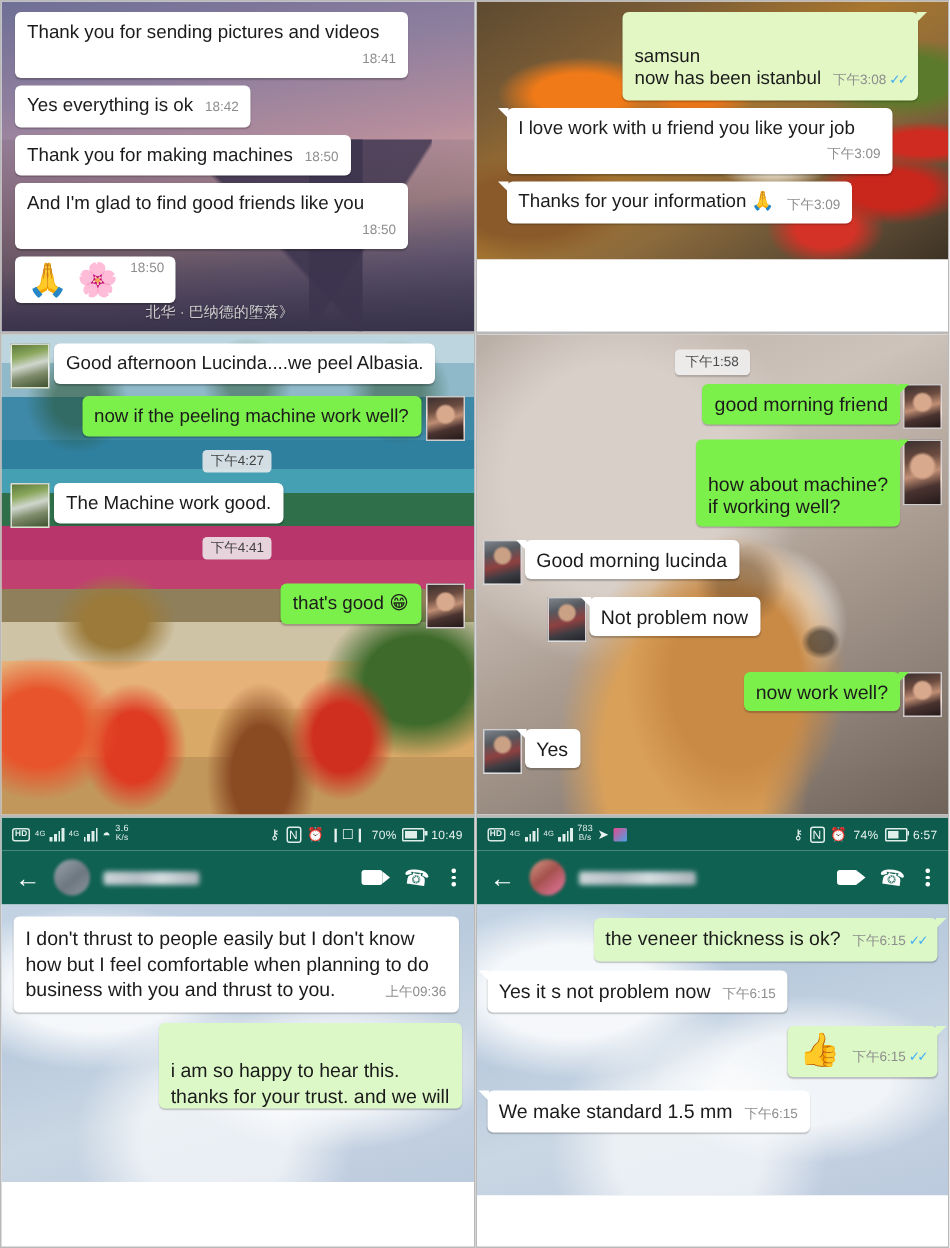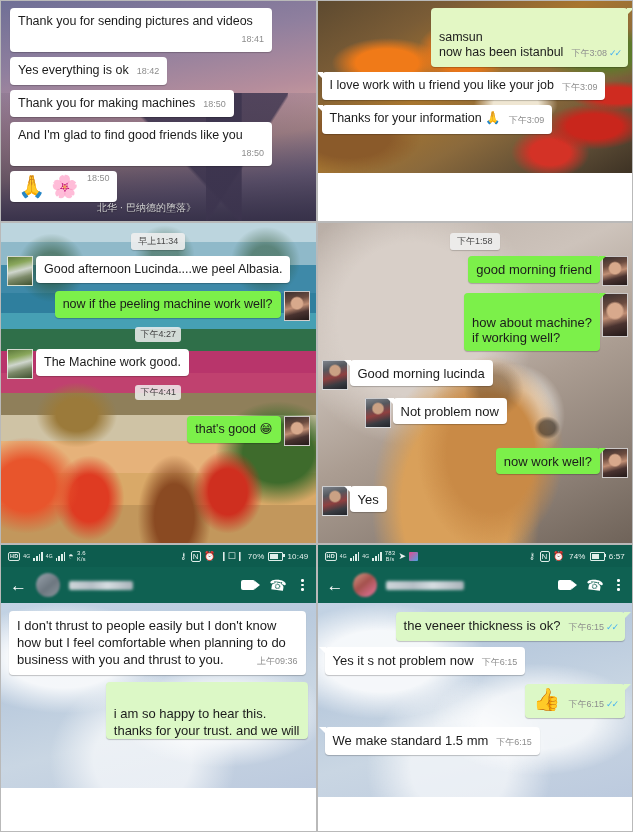--- a/index.html
+++ b/index.html
@@ -311,21 +311,21 @@
       </div>
 
       <div class="p1-cap">北华 · 巴纳德的堕落》</div>
     </div>
   </div>
 
   <div class="cell">
     <div class="shot" style="width:100%;height:172px;">
       <div class="bg bg-food"></div>
 
-      <div class="msgs" style="padding:7px 4px;">
+      <div class="msgs" style="padding:7px 20px;">
 
         <div class="row out">
           <div class="bubble greenlite tail-r tc-greenlite" style="max-width:80%;white-space:pre-line;">
             <span>samsun
 now has been istanbul</span><span class="meta inline">
                 <span>下午3:08</span>
                 <span class="ticks">✓✓</span>
               </span>
           </div>
         </div>
@@ -347,23 +347,20 @@
       </div>
     </div>
   </div>
 
   <div class="cell">
     <div class="shot" style="width:100%;height:100%;">
       <div class="bg bg-pool"></div>
 
       <div class="msgs" style="padding:6px 6px;">
 
-        <div class="daystamp">
-          <span>早上11:34</span>
-        </div>
 
         <div class="row in" style="gap:3px;">
           <div class="thumb park"></div>
           <div class="bubble white" style="max-width:80%;">
             <span>Good afternoon Lucinda....we peel Albasia.</span>
           </div>
         </div>
 
         <div class="row out" style="gap:3px;">
           <div class="bubble greenbright" style="max-width:76%;">

